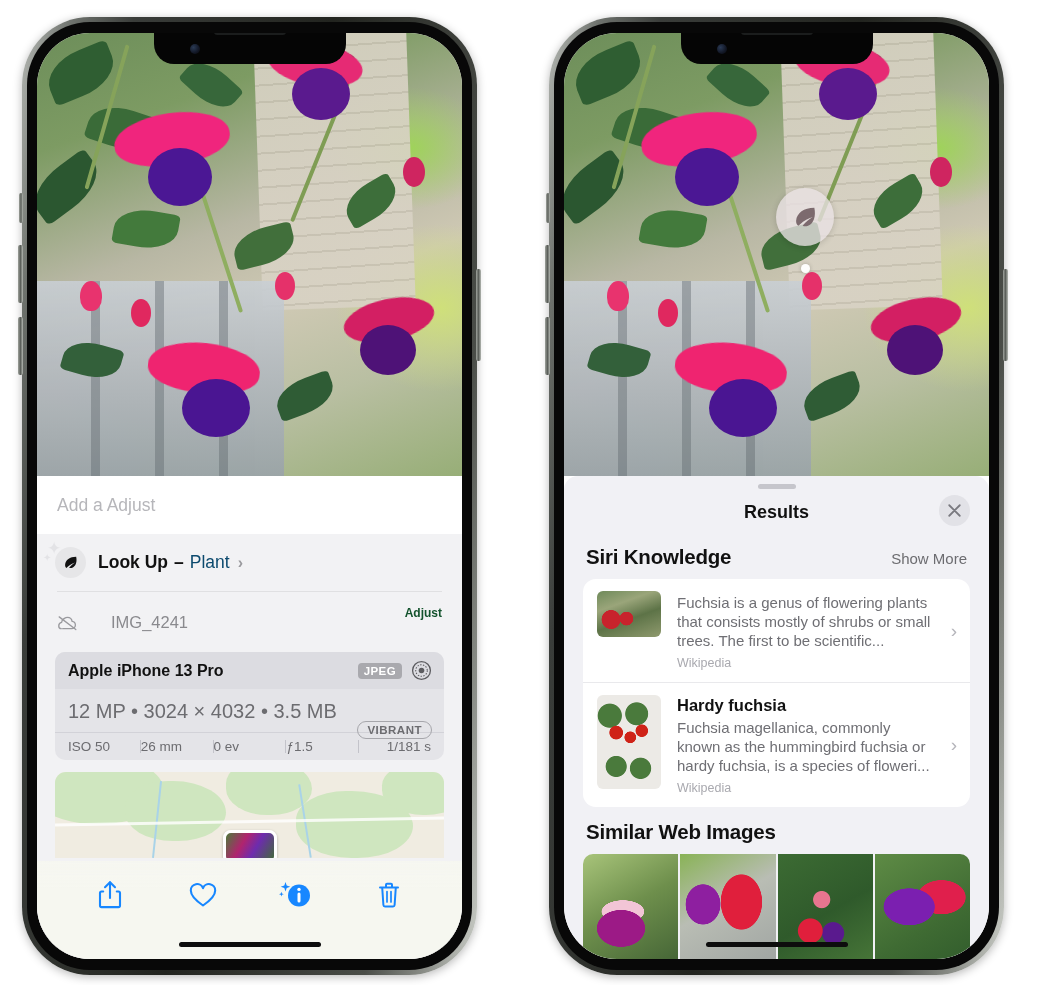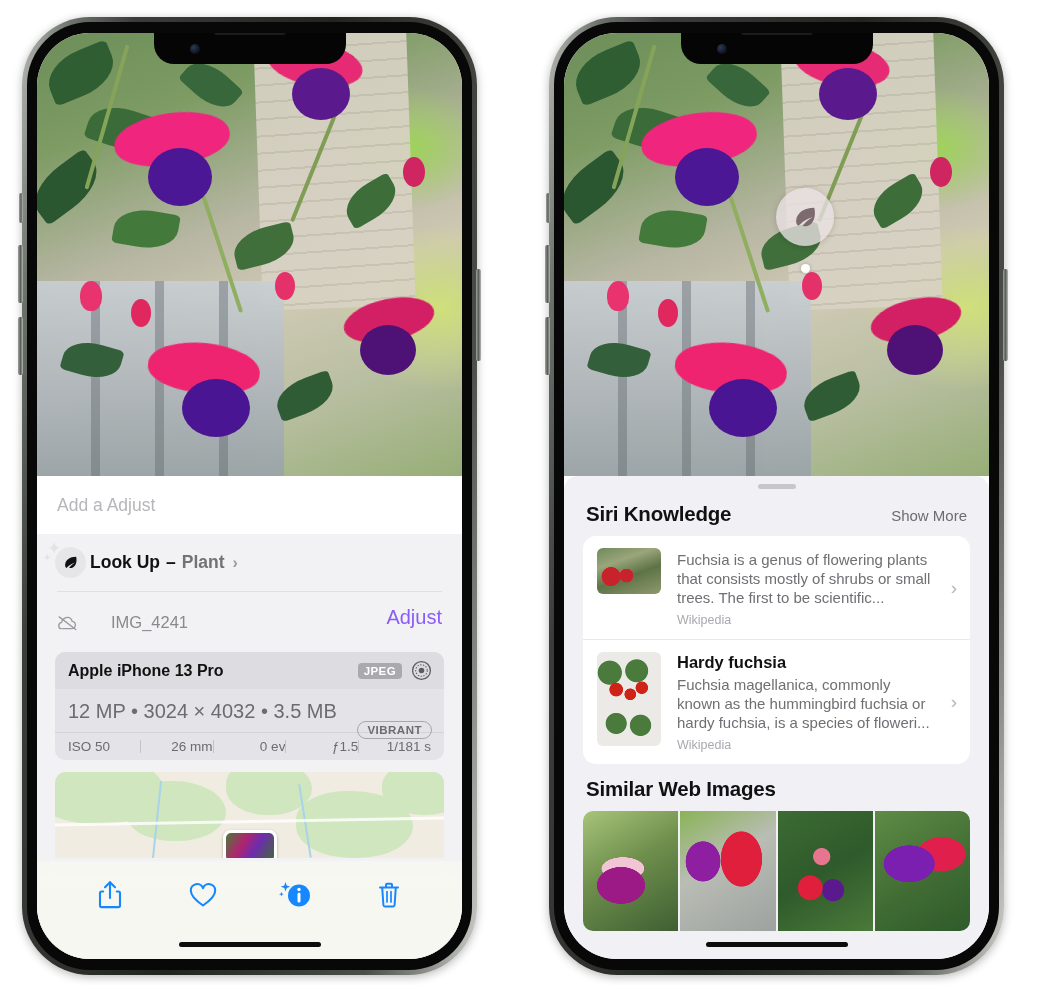--- a/index.html
+++ b/index.html
@@ -130,35 +130,35 @@
   }
   .leaf-glyph {
     width: 17px; height: 17px;
   }
   .spark {
     position: absolute; left: -8px; top: -7px;
     color: #e3e3e6; font-size: 17px; line-height: 1;
   }
   .spark2 { position:absolute; left:-12px; top:6px; color:#e3e3e6; font-size:10px; line-height:1; }
   .lookup-text {
-    margin-left: 4px;
+    margin-left: 12px;
     font-size: 17.5px; font-weight: 700; color: #111;
     display: flex; align-items: center; gap: 6px;
   }
   .lookup-text .dash { font-weight: 700; }
-  .lookup-text .kind { font-weight: 700; color: #737373; }
+  .lookup-text .kind { font-weight: 400; color: #0c4a6e; }
   .chev-sm { color:#9a9a9e; font-size: 16px; margin-left: 2px; }
 
   .hr { height: 1px; background: #e0e0e2; margin: 0 20px; }
 
   .date-block { padding: 14px 20px 8px 20px; position: relative; }
   .date-line { font-size: 16.5px; font-weight: 700; color: #111; letter-spacing: .1px; }
   .adjust-link {
     position: absolute; right: 20px; top: 14px;
-    font-size: 20px; color: #8b5cf6; font-weight: 400;
+    font-size: 12px; color: #14532d; font-weight: 700;
   }
   .file-line { display: flex; align-items: center; gap: 9px; margin-top: 7px; }
   .file-name { font-size: 16.5px; color: #8a8a8e; margin-left: 24px; }
 
   .cam-card {
     margin: 12px 18px 0 18px;
     background: #e4e4e8;
     border-radius: 10px;
     overflow: hidden;
     font-size: 15px;
@@ -181,21 +181,21 @@
     border: 1px solid #a6a6ab; color: #6c6c70;
     font-size: 11.5px; font-weight: 600; letter-spacing: .5px;
     padding: 2px 9px; border-radius: 10px;
   }
   .cam-foot {
     display: flex; align-items: center;
     border-top: 1px solid #d2d2d8;
     padding: 6px 10px;
     font-size: 13.5px; color: #6c6c70;
   }
-  .cam-foot .cell { flex: 1; text-align: right; }
+  .cam-foot .cell { flex: 1; text-align: left; }
   .cam-foot .cell:first-child { text-align: left; padding-left: 3px; }
   .cam-foot .cell:last-child { text-align: right; padding-right: 3px; }
   .cam-foot .sep { width: 1px; height: 13px; background: #c3c3ca; }
 
   .map-card {
     margin: 12px 18px 0 18px;
     height: 86px;
     border-radius: 11px 11px 0 0;
     overflow: hidden;
     position: relative;
@@ -524,20 +524,28 @@
           <svg width="28" height="28" viewBox="0 0 24 24" aria-hidden="true">
             <path d="M20 4C11 4 5 8.5 4.4 15c-.2 2 .6 3.7 2 4.6l1.2-1.2c3.6-3.4 7.3-5.3 11-6.4-3 1.8-6 4.2-8.6 7.4 1.4.6 3 .6 4.6 0C19.6 17.6 21.5 11 20 4z" fill="#7c6a6e"></path>
           </svg>
         </div>
         <div class="vl-dot"></div>
       </div>
 
       <div class="results-sheet">
         <div class="grabber"></div>
 
+        <div class="results-head">
+          <span class="results-title">Results</span>
+          <div class="close-btn">
+            <svg width="15" height="15" viewBox="0 0 16 16">
+              <path d="M2.4 2.4 L13.6 13.6 M13.6 2.4 L2.4 13.6" stroke="#7a7a80" stroke-width="1.9" stroke-linecap="round"></path>
+            </svg>
+          </div>
+        </div>
 
         <div class="section-head">
           <span class="section-title">Siri Knowledge</span>
           <span class="show-more">Show More</span>
         </div>
 
         <div class="cards">
 
           <div class="kcard">
             <div class="kthumb t1" style="background:

